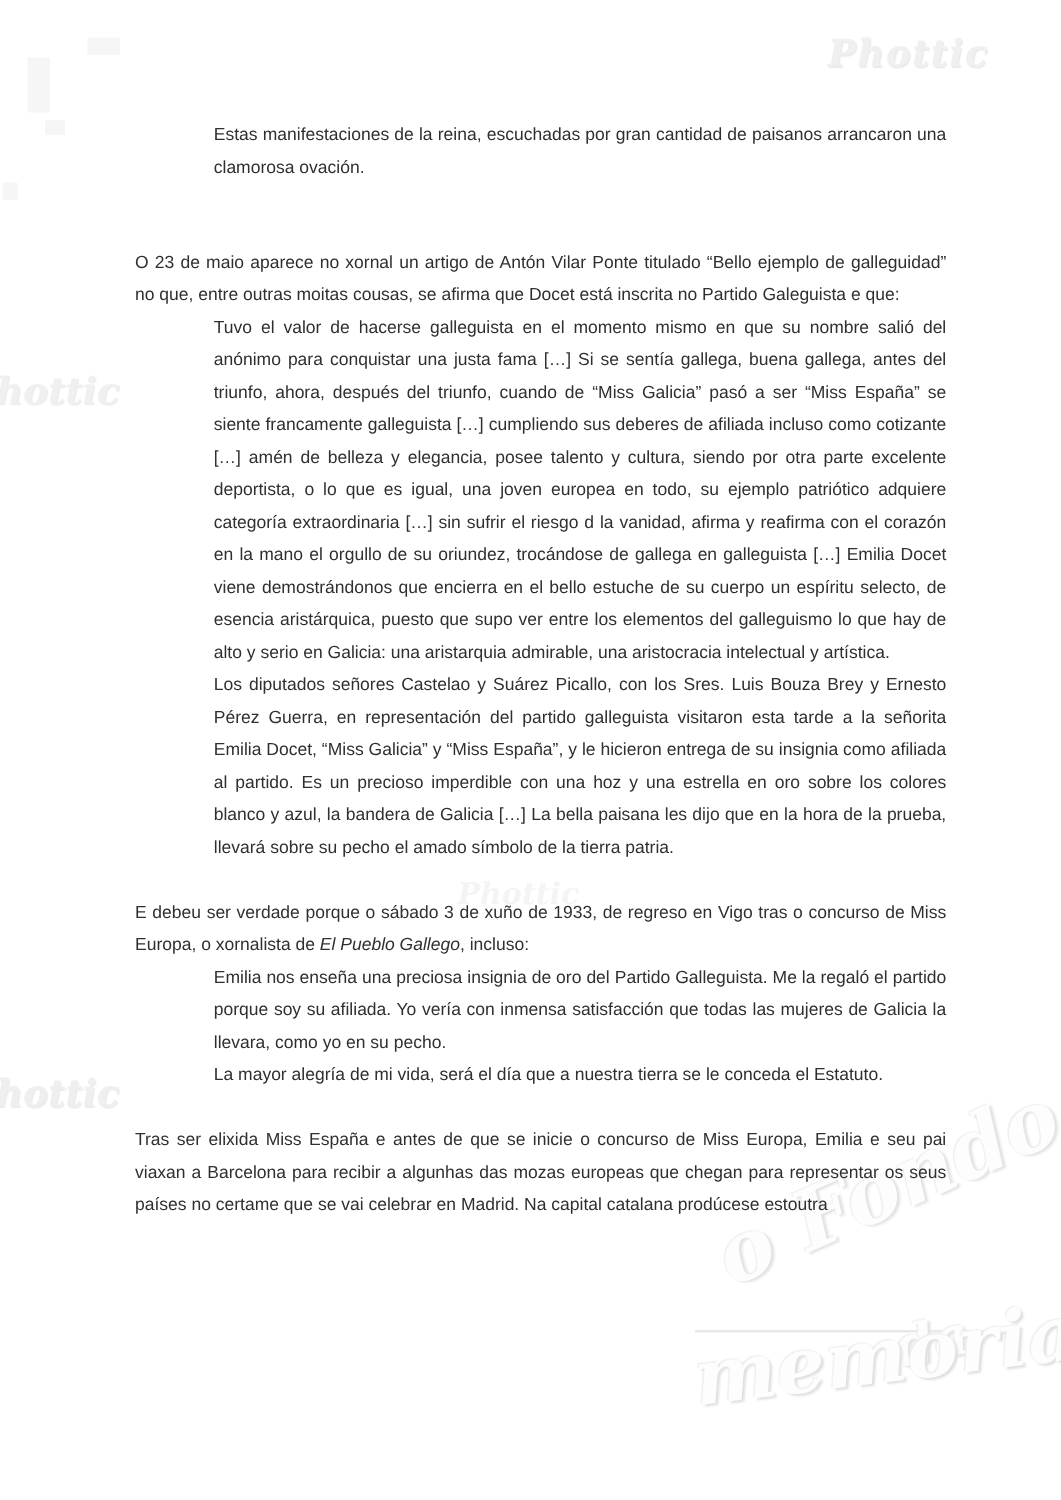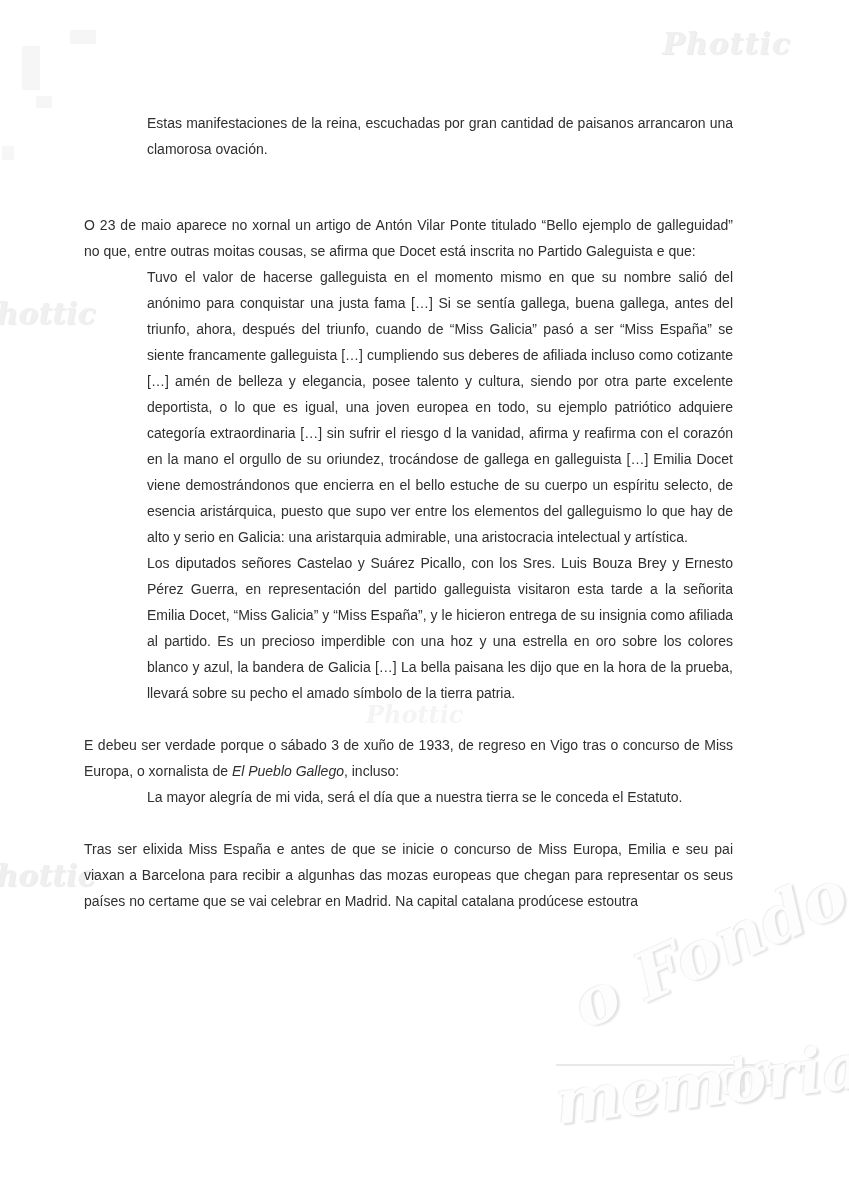--- a/index.html
+++ b/index.html
@@ -7,24 +7,23 @@
     position: relative;
     width: 849px;
     height: 1200px;
     margin: 0 auto;
     background: #ffffff;
     overflow: hidden;
     font-family: "Liberation Sans", "DejaVu Sans", sans-serif;
   }
   .content {
     position: absolute;
-    left: 84px;
+    left: 108px;
     top: 94px;
     width: 649px;
-    margin-top: 16px;
   }
   .para {
     margin: 0;
     font-size: 14px;
     line-height: 26px;
     color: #2f2f2f;
     text-align: justify;
   }
   .quote { margin-left: 63px; }
   .italic { font-style: italic; }
@@ -92,17 +91,18 @@
   <span class="wm logo-fondo">o Fondo</span>
   <span class="wm logo-da">da</span>
   <span class="wm logo-memoria">memoria</span>
 
   <main class="content">
       <p class="para quote"><span class="">Estas manifestaciones de la reina, escuchadas por gran cantidad de paisanos arrancaron una clamorosa ovación.</span></p>
       <p class="para" style="margin-top: 50px;"><span class="">O 23 de maio aparece no xornal un artigo de Antón Vilar Ponte titulado “Bello ejemplo de galleguidad” no que, entre outras moitas cousas, se afirma que Docet está inscrita no Partido Galeguista e que:</span></p>
       <p class="para quote"><span class="">Tuvo el valor de hacerse galleguista en el momento mismo en que su nombre salió del anónimo para conquistar una justa fama […] Si se sentía gallega, buena gallega, antes del triunfo, ahora, después del triunfo, cuando de “Miss Galicia” pasó a ser “Miss España” se siente francamente galleguista […] cumpliendo sus deberes de afiliada incluso como cotizante […] amén de belleza y elegancia, posee talento y cultura, siendo por otra parte excelente deportista, o lo que es igual, una joven europea en todo, su ejemplo patriótico adquiere categoría extraordinaria […] sin sufrir el riesgo d la vanidad, afirma y reafirma con el corazón en la mano el orgullo de su oriundez, trocándose de gallega en galleguista […] Emilia Docet viene demostrándonos que encierra en el bello estuche de su cuerpo un espíritu selecto, de esencia aristárquica, puesto que supo ver entre los elementos del galleguismo lo que hay de alto y serio en Galicia: una aristarquia admirable, una aristocracia intelectual y  artística.</span></p>
       <p class="para quote"><span class="">Los diputados señores Castelao y Suárez Picallo, con los Sres. Luis Bouza Brey y Ernesto Pérez Guerra, en representación del partido galleguista visitaron esta tarde a la señorita Emilia Docet, “Miss Galicia” y “Miss España”, y le hicieron entrega de su insignia como afiliada al partido. Es un precioso imperdible con una hoz y una estrella en oro sobre los colores blanco y azul, la bandera de Galicia […] La bella paisana les dijo que en la hora de la prueba, llevará sobre su pecho el amado símbolo de la tierra patria.</span></p>
       <p class="para" style="margin-top: 26px;"><span class="">E debeu ser verdade porque o sábado 3 de xuño de 1933, de regreso en Vigo tras o concurso de Miss Europa, o xornalista de </span><span class="italic">El Pueblo Gallego</span><span class="">, incluso:</span></p>
+      <p class="para quote"><span class="">Emilia nos enseña una preciosa insignia de oro del Partido Galleguista. Me la regaló el partido porque soy su afiliada. Yo vería con inmensa satisfacción que todas las mujeres de Galicia la llevara, como yo en su pecho.</span></p>
       <p class="para quote"><span class="">La mayor alegría de mi vida, será el día que a nuestra tierra se le conceda el Estatuto.</span></p>
       <p class="para" style="margin-top: 26px;"><span class="">Tras ser elixida Miss España e antes de que se inicie o concurso de Miss Europa, Emilia e seu pai viaxan a Barcelona para recibir a algunhas das mozas europeas que chegan para representar os seus países no certame que se vai celebrar en Madrid. Na capital catalana prodúcese estoutra</span></p>
     </main>
 
 </div>
 
 </body></html>

